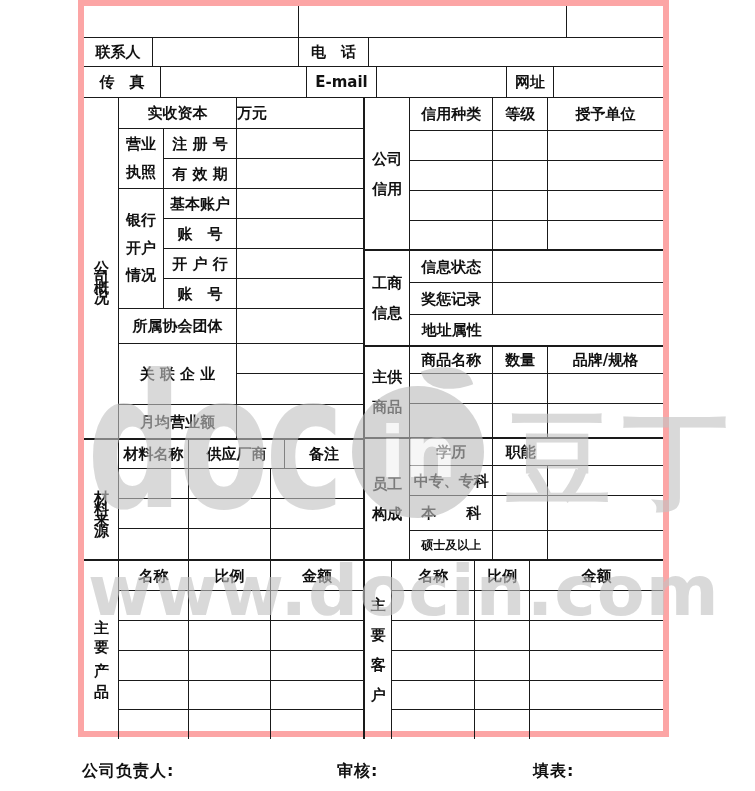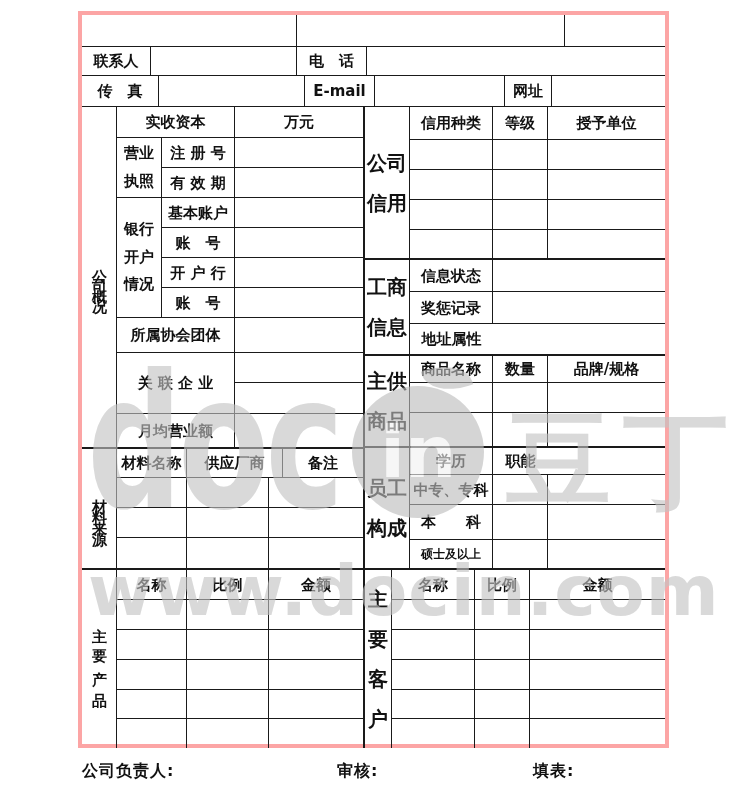--- a/index.html
+++ b/index.html
@@ -1,20 +1,20 @@
 <!DOCTYPE html>
 <html><head>
 <meta charset="utf-8">
 <style>
   html,body{margin:0;padding:0;background:#fff;}
   *{box-sizing:border-box;}
   .sheet{position:relative;width:755px;height:791px;background:#ffffff;overflow:hidden;
          font-family:"DejaVu Sans","Liberation Sans",sans-serif;color:#111;font-weight:700;}
-  .form{position:absolute;left:78px;top:11px;width:591px;height:737px;
-        border:4px solid #fca5a5;background:transparent;}
+  .form{position:absolute;left:78px;top:0;width:591px;height:737px;
+        border:6px solid #fca5a5;background:transparent;}
   
   .trow,.row{display:flex;border-bottom:1px solid #1a1a1a;}
   .row.last,.trow.last{border-bottom:none;}
   .cl{border-right:1px solid #1a1a1a;display:flex;align-items:center;justify-content:center;
       font-size:15px;text-align:center;line-height:1.2;}
   .trow>.cl:last-child,.row>.cl:last-child{border-right:none;}
   .fill{flex:1;}
   .halves{display:flex;height:641px;}
   .lhalf{width:285px;border-right:2px solid #1a1a1a;display:flex;flex-direction:column;}
   .rhalf{width:302px;display:flex;flex-direction:column;}
@@ -22,23 +22,23 @@
   .sec.bt{border-top:2px solid #1a1a1a;}
   .rows{display:flex;flex-direction:column;flex:1;}
   .grp{display:flex;border-bottom:1px solid #1a1a1a;}
   .grp .rows>.row:last-child{border-bottom:none;}
   .vtitle{border-right:1px solid #1a1a1a;display:flex;align-items:center;justify-content:center;
           writing-mode:vertical-lr;text-orientation:upright;font-size:15px;}
   .ls10{letter-spacing:10px;}
   .ls11{letter-spacing:11px;}
   .ls22{letter-spacing:22px;}
   .htitle{border-right:1px solid #1a1a1a;display:flex;align-items:center;justify-content:center;
-          font-size:20px;white-space:pre-line;line-height:2.0;text-align:center;}
+          font-size:15px;white-space:pre-line;line-height:2.0;text-align:center;}
   .pre{white-space:pre-line;line-height:1.85;}
-  .unit-cell{justify-content:center;padding-right:0;}
+  .unit-cell{justify-content:flex-start;padding-right:0;}
   .opt-cell{display:flex;align-items:center;justify-content:space-between;padding:0 13px;font-size:14px;}
   .small{font-size:12px;}
   .sign{position:absolute;font-size:16px;letter-spacing:1px;}
   
   .wm{position:absolute;pointer-events:none;z-index:6;color:#c3c3c3;opacity:0.62;font-weight:700;}
   .wm-line1{left:87px;top:368px;display:flex;align-items:flex-end;height:152px;}
   .wm-doc{font-size:185px;line-height:0.82;letter-spacing:-6px;transform:scaleX(0.72);transform-origin:left bottom;}
   .wm-circle{position:relative;width:132px;height:132px;border-radius:50%;background:#bcbcbc;
              color:#f2f2f2;display:flex;align-items:center;justify-content:center;
              font-size:72px;margin-left:-86px;margin-bottom:2px;}

